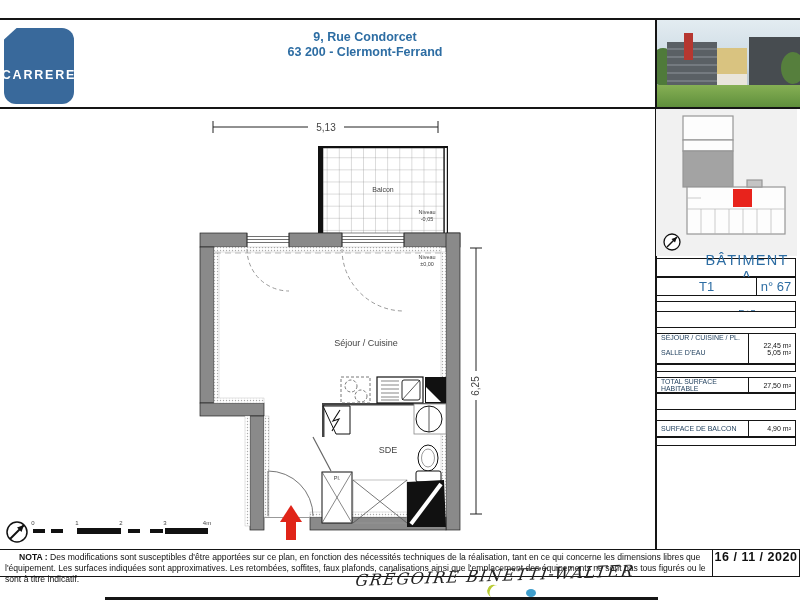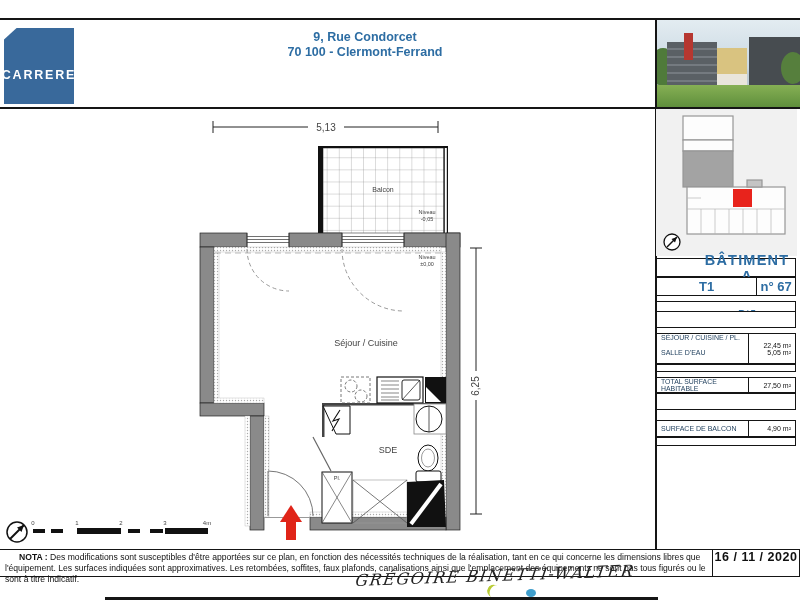--- a/index.html
+++ b/index.html
@@ -5,21 +5,21 @@
   html,body{margin:0;padding:0;background:#e5e5e5;}
   #sheet{position:relative;width:800px;height:600px;background:#fff;overflow:hidden;
          font-family:"Liberation Sans",sans-serif;color:#111;}
   .abs{position:absolute;}
   .hline{position:absolute;background:#151515;}
   .vline{position:absolute;background:#151515;}
 
   
   #logo{left:4px;top:28px;width:70px;height:76px;background:#39699b;
         clip-path:polygon(18% 0,100% 0,100% 100%,0 100%,0 15%);
-        display:flex;align-items:center;justify-content:center;}
+        display:flex;align-items:center;justify-content:center;border-radius:12px;}
   #logo span{color:#fff;font-weight:bold;font-size:12.5px;letter-spacing:1.8px;margin-top:18px;}
   #title-wrap{left:80px;top:28px;width:570px;text-align:center;}
   #main-title{font-size:26px;font-weight:bold;color:#2d6da3;letter-spacing:.5px;line-height:28px;}
   .addr{font-size:12.5px;font-weight:bold;color:#2d6da3;line-height:15px;}
   #addr1{margin-top:2px;}
 
   
   #photo{left:657px;top:20px;width:143px;height:87px;overflow:hidden;
          background:linear-gradient(180deg,#e3ecf1 0%,#c9d8e2 55%,#bccbd5 62%);}
   .ph{position:absolute;}
@@ -27,21 +27,21 @@
   
   #siteplan{left:656px;top:109px;width:141px;height:147px;}
 
   
   .sbox{position:absolute;left:656px;width:140px;background:#fff;
         border:1.6px solid #151515;box-sizing:border-box;}
   .brow{display:flex;height:100%;align-items:center;}
   .bcell-l{flex:1;text-align:center;}
   .bcell-r{width:46px;border-left:1.6px solid #151515;text-align:center;height:100%;
            display:flex;align-items:center;justify-content:center;}
-  .blue{color:#2d6da3;font-weight:bold;margin-left:42px;}
+  .blue{color:#2d6da3;font-weight:normal;margin-left:42px;}
   .arealab{flex:1;padding-left:4px;font-size:7px;color:#1c3c5a;}
   .areaval{width:44px;text-align:right;padding-right:4px;font-size:7px;color:#111;}
   .valcol{border-left:1.4px solid #151515;align-self:stretch;display:flex;
           flex-direction:column;justify-content:center;}
 
   
   #nota{left:0;top:549px;width:714px;height:28px;border:1.8px solid #151515;border-left:none;
         box-sizing:border-box;background:#fff;padding:2px 6px 0 5px;
         font-size:8.6px;line-height:11px;color:#111;}
   #datebox{left:712px;top:549px;width:88px;height:28px;border:1.8px solid #151515;
@@ -70,21 +70,21 @@
 
   <div class="hline" style="left:0;top:18px;width:800px;height:2px;"></div>
   <div class="hline" style="left:0;top:107px;width:800px;height:1.6px;"></div>
   <div class="vline" style="left:655px;top:18px;width:1.6px;height:531px;"></div>
 
   <div class="abs" id="logo">
     <span>CARRERE</span>
   </div>
   <div class="abs" id="title-wrap">
     <div class="addr" id="addr1">9, Rue Condorcet</div>
-    <div class="addr">70 100 - Clermont-Ferrand</div>
+    <div class="addr">63 200 - Clermont-Ferrand</div>
   </div>
 
   <div class="abs" id="photo">
     <div class="ph" style="left:-8px;top:28px;width:28px;height:38px;border-radius:50%;background:#4f7a3a;"></div>
     <div class="ph" style="left:10px;top:22px;width:50px;height:48px;background:repeating-linear-gradient(180deg,#5a6065 0 6px,#747a80 6px 8px);"></div>
     <div class="ph" style="left:27px;top:13px;width:9px;height:27px;background:#b63730;"></div>
     <div class="ph" style="left:60px;top:28px;width:30px;height:42px;background:#d9c380;"></div>
     <div class="ph" style="left:60px;top:54px;width:30px;height:17px;background:#e9e5db;"></div>
     <div class="ph" style="left:92px;top:17px;width:52px;height:54px;background:#474c50;"></div>
     <div class="ph" style="left:124px;top:32px;width:24px;height:32px;border-radius:50%;background:#567f3d;"></div>

